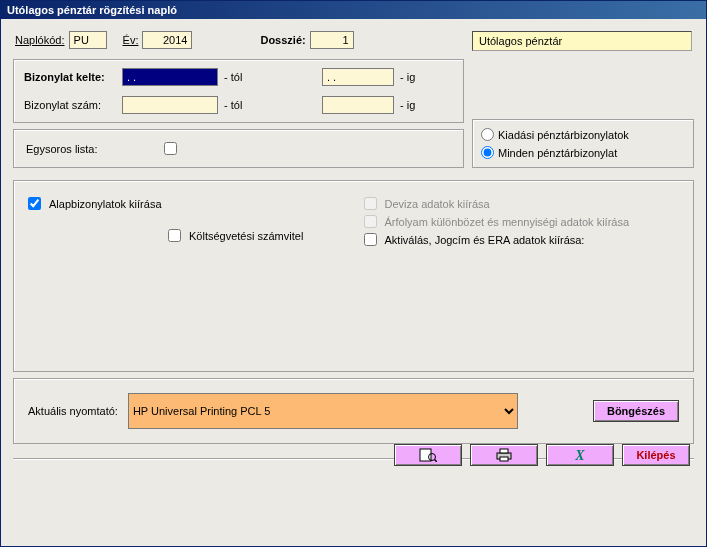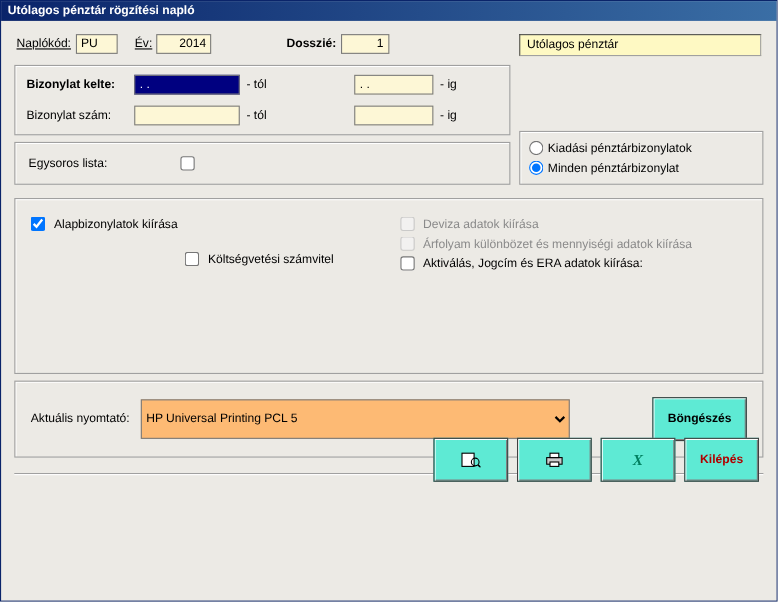--- a/index.html
+++ b/index.html
@@ -112,23 +112,23 @@
   .select {
     font: inherit;
     height: 36px;
     width: 390px;
     background: #fdba74;
     border: 1px solid #7a7a7a;
   }
   .btn {
     font: inherit;
     font-size: 11px;
-    height: 40px;
+    height: 22px;
     min-width: 68px;
-    background: #5eead4;
+    background: #f0abfc;
     border: 1px solid #404040;
     box-shadow: inset 1px 1px 0 #fff, inset -1px -1px 0 #808080;
     padding: 0 10px;
     cursor: pointer;
     display: inline-flex;
     align-items: center;
     justify-content: center;
   }
   .btn-bold { font-weight: bold; }
   .btn-red { color: #b00000; font-weight: bold; }
@@ -143,21 +143,21 @@
     border: none;
     border-top: 1px solid #a0a0a0;
     border-bottom: 1px solid #fff;
     margin: 4px 0 8px 0;
   }
   .options-box {
     border: 1px solid #a0a0a0;
     box-shadow: inset 1px 1px 0 #fff;
     padding: 16px 14px 20px 14px;
     margin-top: 6px;
-    height: 160px;
+    height: 192px;
   }
   .printer-box {
     border: 1px solid #a0a0a0;
     box-shadow: inset 1px 1px 0 #fff;
     padding: 14px 14px;
     margin-top: 6px;
     display: flex;
     align-items: center;
     gap: 10px;
   }

